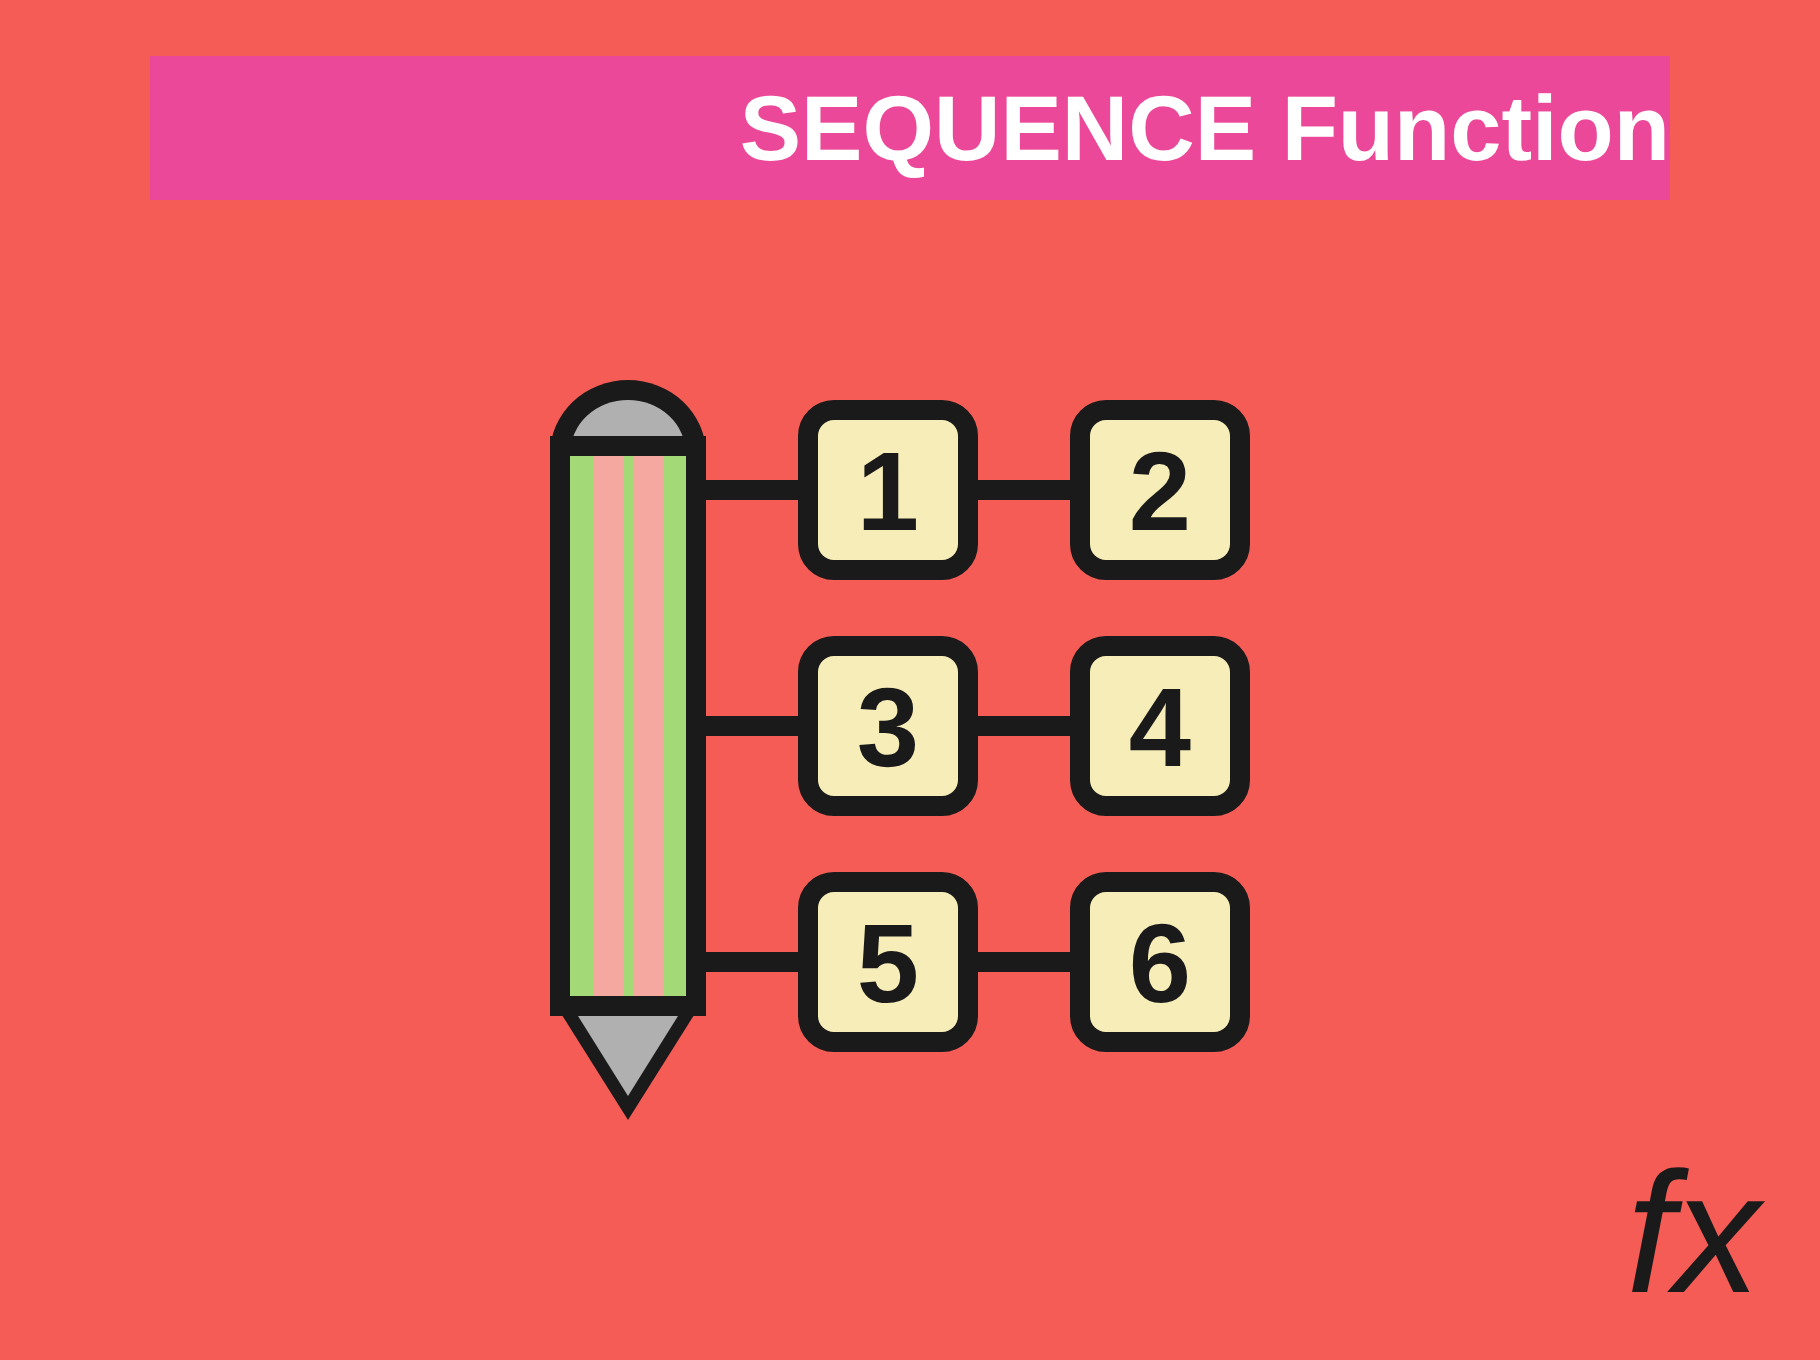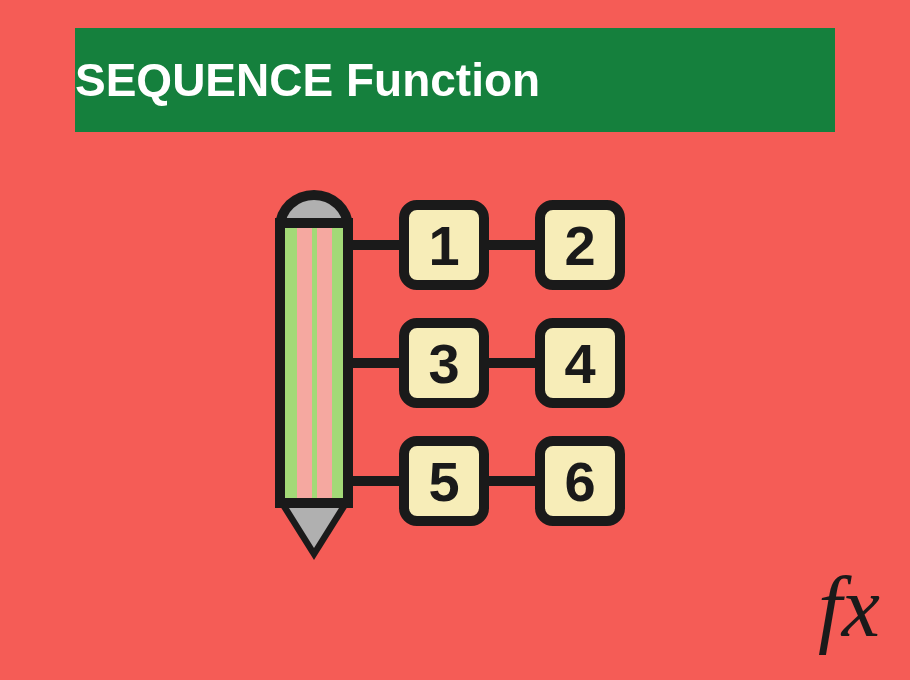--- a/index.html
+++ b/index.html
@@ -10,25 +10,25 @@
     position: relative;
     font-family: Arial, Helvetica, sans-serif;
     overflow: hidden;
   }
   .title-banner {
     position: absolute;
     top: 28px;
     left: 50%;
     transform: translateX(-50%);
     width: 760px;
-    height: 104px;
-    background: #15803d;
+    height: 72px;
+    background: #ec4899;
     display: flex;
     align-items: center;
-    justify-content: flex-start;
+    justify-content: flex-end;
   }
   .title-banner span {
     color: #fff;
     font-size: 46px;
     font-weight: 700;
   }
   .illustration {
     position: absolute;
     top: 190px;
     left: 50%;
@@ -112,22 +112,22 @@
   }
   .num-box span {
     font-size: 56px;
     font-weight: 900;
     color: #1a1a1a;
     font-family: 'Arial Black', Arial, sans-serif;
   }
   .fx {
     position: absolute;
     right: 30px;
-    bottom: 23px;
-    font-family: Liberation Serif, serif;
+    bottom: 13px;
+    font-family: Liberation Sans, sans-serif;
     font-style: italic;
     font-size: 86px;
     color: #1a1a1a;
   }
 </style>
 </head>
 <body>
 
 <div class="title-banner">
   <span>SEQUENCE Function</span>

